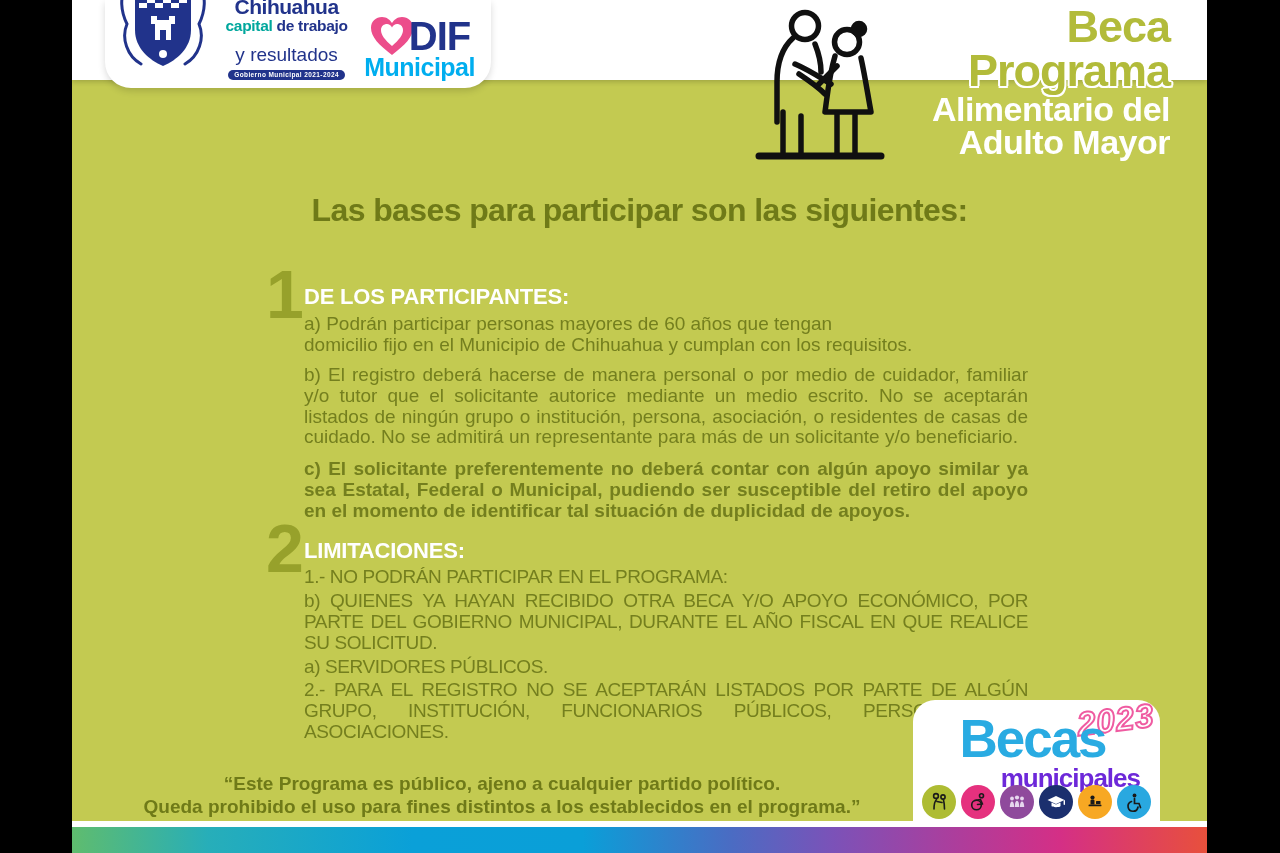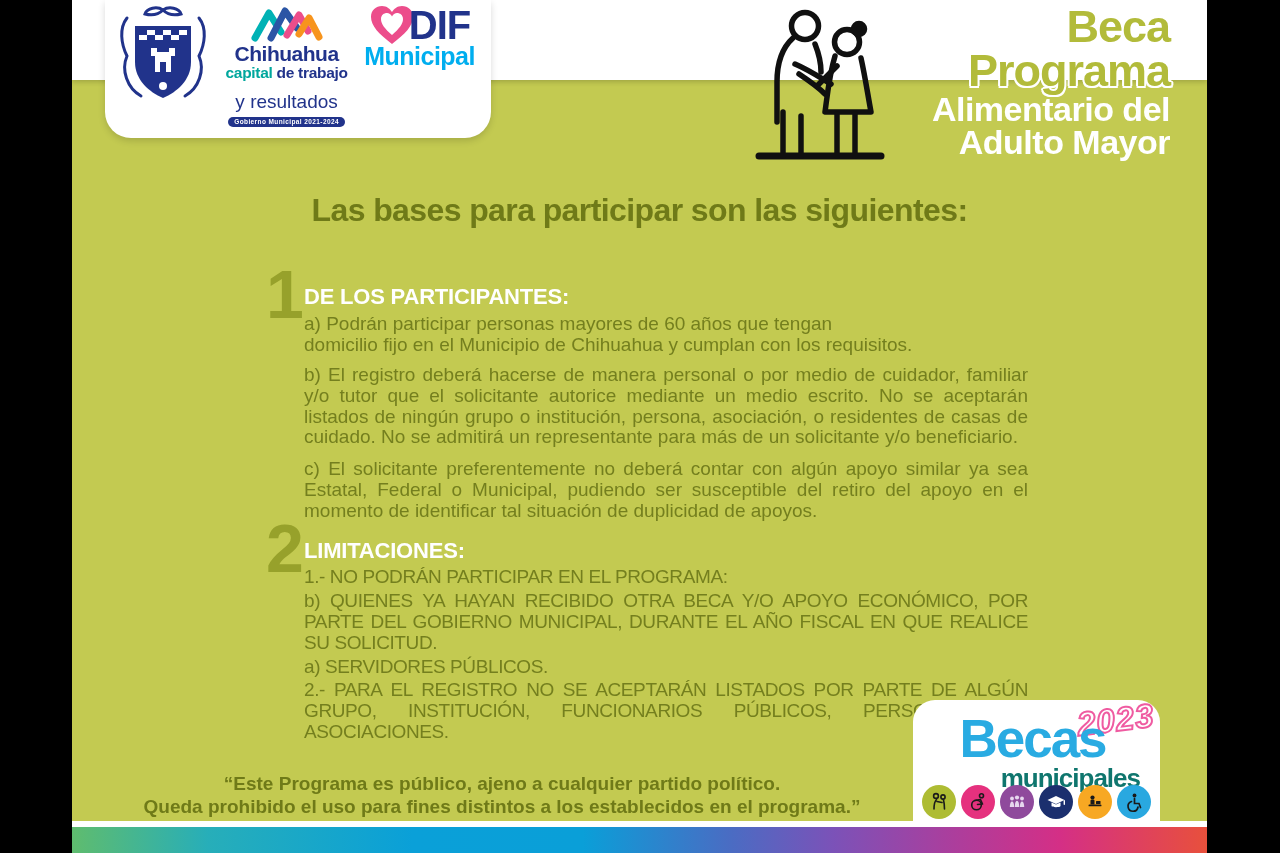--- a/index.html
+++ b/index.html
@@ -4,24 +4,24 @@
 <style>
   html,body{margin:0;padding:0;background:#000;}
   #canvas{position:relative;width:1280px;height:853px;background:#000;overflow:hidden;
           font-family:"Liberation Sans","DejaVu Sans",sans-serif;}
   .letterbox{position:absolute;top:0;height:853px;background:#000;}
   .content{position:absolute;left:72px;top:0;width:1135px;height:853px;background:#c3ca51;overflow:hidden;}
 
   
   .top-band{position:absolute;left:0;top:0;right:0;height:80px;background:#fff;
             box-shadow:0 2px 5px rgba(0,0,0,.18);}
-  .logo-box{position:absolute;left:33px;top:0;width:386px;height:138px;background:#fff;
+  .logo-box{position:absolute;left:33px;top:0;width:386px;height:88px;background:#fff;
             border-radius:0 0 26px 26px;box-shadow:0 3px 7px rgba(0,0,0,.15);
-            display:flex;align-items:flex-start;justify-content:space-between;
-            padding:4px 16px 8px 12px;box-sizing:border-box;}
+            display:flex;align-items:flex-end;justify-content:space-between;
+            padding:20px 16px 8px 12px;box-sizing:border-box;}
   .coa{flex:0 0 auto;}
   .chih-logo{flex:0 0 auto;text-align:center;line-height:1;}
   .chih-l1{font-weight:bold;color:#21338b;font-size:21px;letter-spacing:-0.5px;}
   .chih-l2{font-weight:bold;font-size:15.5px;letter-spacing:-0.3px;color:#21338b;margin-top:1px;}
   .chih-l2 .hl{color:#00a79d;}
   .chih-l3{font-weight:normal;font-size:19px;color:#21338b;margin-top:11px;}
   .chih-banner{margin-top:3px;background:#21338b;color:#fff;font-size:6.5px;font-weight:bold;
                border-radius:6px;padding:2px 6px;display:inline-block;letter-spacing:.4px;}
   .dif-logo{flex:0 0 auto;text-align:center;line-height:1;}
   .dif-top{display:flex;align-items:center;justify-content:center;}
@@ -54,21 +54,21 @@
   .stripe{position:absolute;left:0;right:0;bottom:0;height:26px;
           background:linear-gradient(90deg,#5fbc6e 0%,#27aeb9 12%,#0aa0d8 30%,#0a9fd8 45%,
                      #4a6cc3 58%,#7b52b8 67%,#a93f9e 77%,#d42f86 87%,#e8503c 100%);}
   .becas-box{position:absolute;right:47px;bottom:31px;width:247px;height:122px;background:#fff;
              border-radius:22px 22px 0 0;z-index:4;}
   .year{position:absolute;top:1px;right:6px;font-size:33px;font-weight:bold;font-style:italic;
         transform:rotate(-7deg);color:#fff;-webkit-text-stroke:2px #ef5ba1;letter-spacing:1px;z-index:1;}
   .becas-title{position:absolute;top:12px;left:0;right:8px;text-align:center;font-size:53px;
                font-weight:bold;color:#29abe2;letter-spacing:-2px;line-height:1;z-index:2;}
   .becas-sub{position:absolute;top:63px;left:0;right:20px;text-align:right;font-size:26px;
-             font-weight:bold;color:#0f766e;letter-spacing:-1px;z-index:2;}
+             font-weight:bold;color:#6d28d9;letter-spacing:-1px;z-index:2;}
   .icons-row{position:absolute;bottom:3px;left:0;right:0;display:flex;justify-content:center;gap:5px;z-index:2;}
   .icon-circle{width:34px;height:34px;border-radius:50%;display:flex;align-items:center;justify-content:center;}
   .c1{background:#aebc33;} .c2{background:#e5317e;} .c3{background:#8f4a9c;}
   .c4{background:#1b2f6e;} .c5{background:#f7a823;} .c6{background:#29a8e0;}
 </style>
 </head>
 <body>
 
 <div id="canvas">
   <div class="letterbox" style="left:0;width:72px;"></div>
@@ -149,21 +149,21 @@
     </div>
 
     <div class="main-title">Las bases para participar son las siguientes:</div>
 
     <div class="section s1">
       <div class="num">1</div>
       <div class="heading">DE LOS PARTICIPANTES:</div>
       <div class="para preline" style="margin-top:4px;">a) Podrán participar personas mayores de 60 años que tengan
 domicilio fijo en el Municipio de Chihuahua y cumplan con los requisitos.</div>
       <div class="para justify" style="margin-top:9px;">b) El registro deberá hacerse de manera personal o por medio de cuidador, familiar y/o tutor que el solicitante autorice mediante un medio escrito. No se aceptarán listados de ningún grupo o institución, persona, asociación, o residentes de casas de cuidado. No se admitirá un representante para más de un solicitante y/o beneficiario.</div>
-      <div class="para justify" style="margin-top:11px;">c) El solicitante preferentemente no deberá contar con algún apoyo similar ya sea Estatal, Federal o Municipal, pudiendo ser susceptible del retiro del apoyo en el momento de identificar tal situación de duplicidad de apoyos.</div>
+      <div class="para justify" style="margin-top:11px;font-weight:bold;">c) El solicitante preferentemente no deberá contar con algún apoyo similar ya sea Estatal, Federal o Municipal, pudiendo ser susceptible del retiro del apoyo en el momento de identificar tal situación de duplicidad de apoyos.</div>
     </div>
 
     <div class="section s2">
       <div class="num">2</div>
       <div class="heading">LIMITACIONES:</div>
       <div class="para caps">1.- NO PODRÁN PARTICIPAR EN EL PROGRAMA:</div>
       <div class="para caps justify">b) QUIENES YA HAYAN RECIBIDO OTRA BECA Y/O APOYO ECONÓMICO, POR PARTE DEL GOBIERNO MUNICIPAL, DURANTE EL AÑO FISCAL EN QUE REALICE SU SOLICITUD.</div>
       <div class="para caps">a) SERVIDORES PÚBLICOS.</div>
       <div class="para caps justify">2.- PARA EL REGISTRO NO SE ACEPTARÁN LISTADOS POR PARTE DE ALGÚN GRUPO, INSTITUCIÓN, FUNCIONARIOS PÚBLICOS, PERSONAS Y/O ASOCIACIONES.</div>
     </div>

